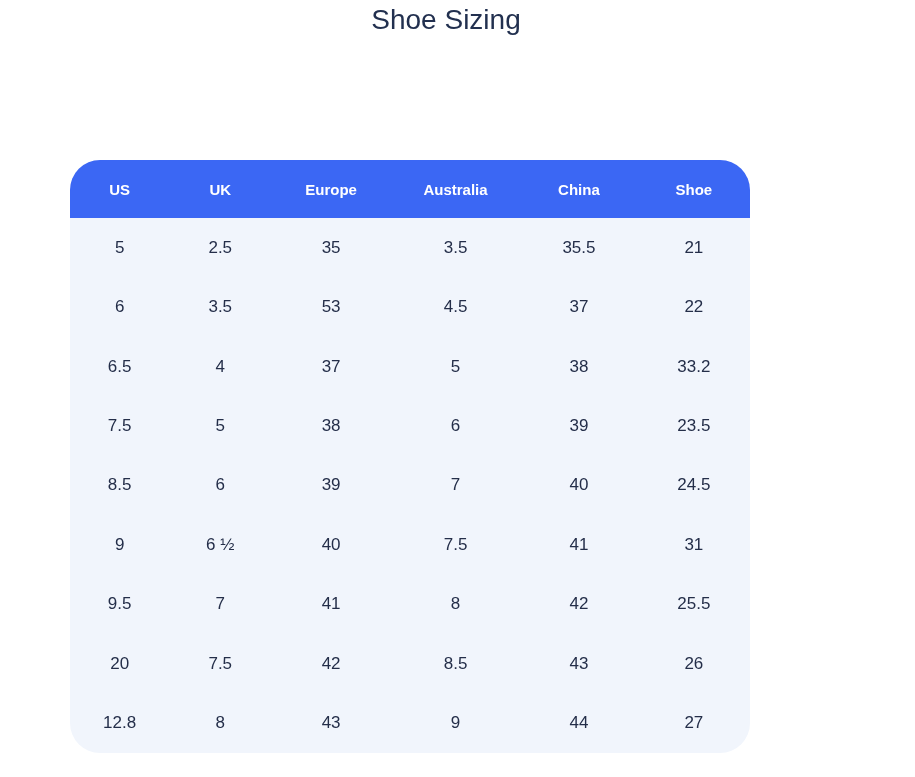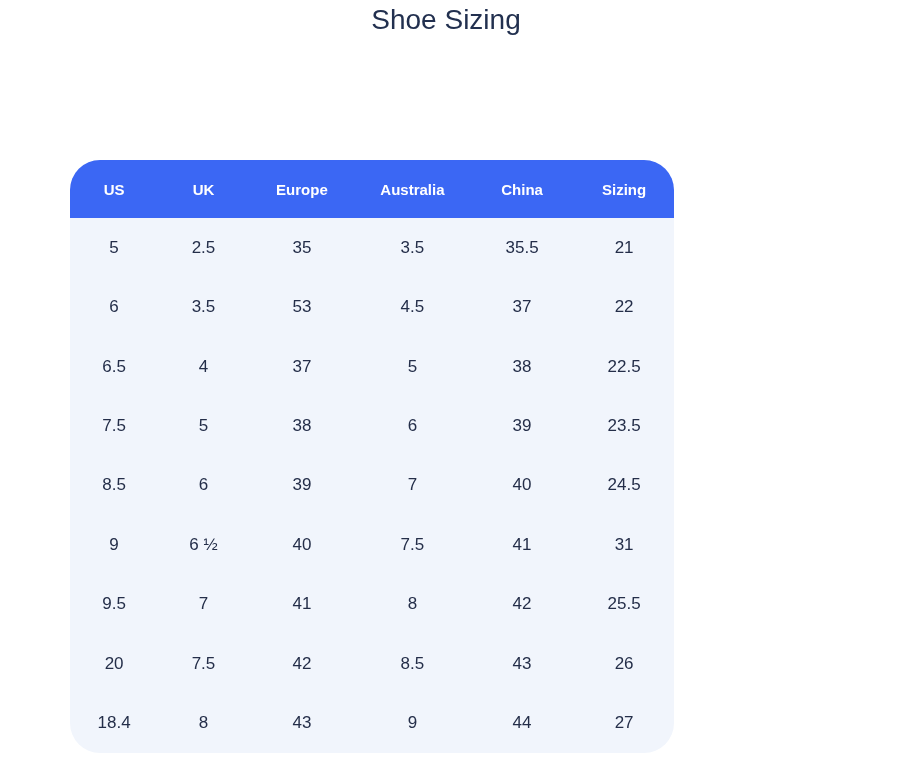--- a/index.html
+++ b/index.html
@@ -34,21 +34,21 @@
     margin: 3px 0 8px 0;
     font-size: 28px;
     line-height: 1.2;
     font-weight: 400;
     color: var(--subtitle-text, #22304F);
   }
   .conversion-table {
     position: absolute;
     left: 70px;
     top: 160px;
-    width: 604px;
+    width: 680px;
     height: 593px;
     border-radius: 30px;
     overflow: hidden;
   }
   .thead {
     height: 58px;
     background: var(--header-bg, #3B67F4);
     display: grid;
     grid-template-columns: 14.6% 15% 17.6% 19% 17.3% 16.5%;
     align-items: center;
@@ -85,21 +85,21 @@
     <h2 class="subtitle">Shoe Sizing</h2>
   </div>
 
   <div class="conversion-table">
     <div class="thead">
         <div class="th">US</div>
         <div class="th">UK</div>
         <div class="th">Europe</div>
         <div class="th">Australia</div>
         <div class="th">China</div>
-        <div class="th">Sizing</div>
+        <div class="th">Shoe</div>
       </div>
     <div class="tbody">
         <div class="tr">
           <div class="td">5</div>
           <div class="td">2.5</div>
           <div class="td">35</div>
           <div class="td">3.5</div>
           <div class="td">35.5</div>
           <div class="td">21</div>
         </div>
@@ -110,21 +110,21 @@
           <div class="td">4.5</div>
           <div class="td">37</div>
           <div class="td">22</div>
         </div>
         <div class="tr">
           <div class="td">6.5</div>
           <div class="td">4</div>
           <div class="td">37</div>
           <div class="td">5</div>
           <div class="td">38</div>
-          <div class="td">22.5</div>
+          <div class="td">33.2</div>
         </div>
         <div class="tr">
           <div class="td">7.5</div>
           <div class="td">5</div>
           <div class="td">38</div>
           <div class="td">6</div>
           <div class="td">39</div>
           <div class="td">23.5</div>
         </div>
         <div class="tr">
@@ -153,21 +153,21 @@
         </div>
         <div class="tr">
           <div class="td">20</div>
           <div class="td">7.5</div>
           <div class="td">42</div>
           <div class="td">8.5</div>
           <div class="td">43</div>
           <div class="td">26</div>
         </div>
         <div class="tr">
-          <div class="td">18.4</div>
+          <div class="td">12.8</div>
           <div class="td">8</div>
           <div class="td">43</div>
           <div class="td">9</div>
           <div class="td">44</div>
           <div class="td">27</div>
         </div>
       </div>
   </div>
 </div>
 

